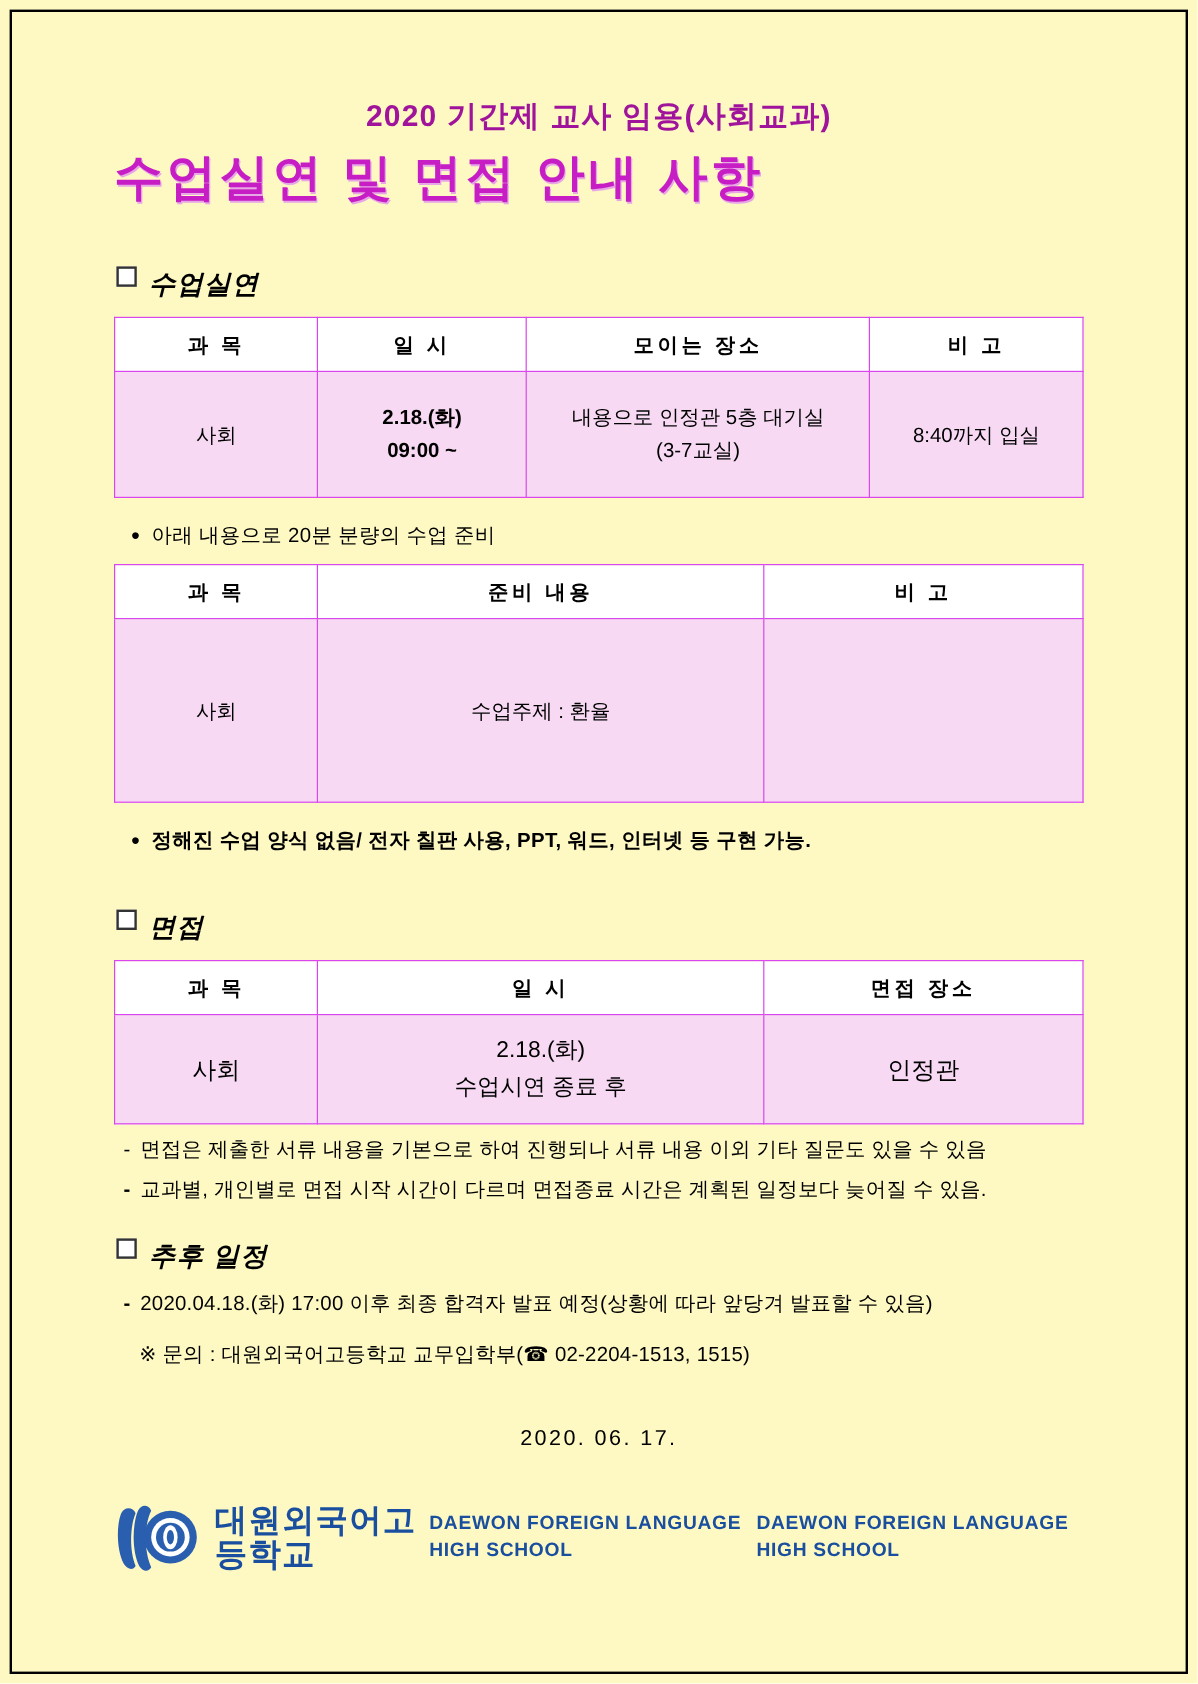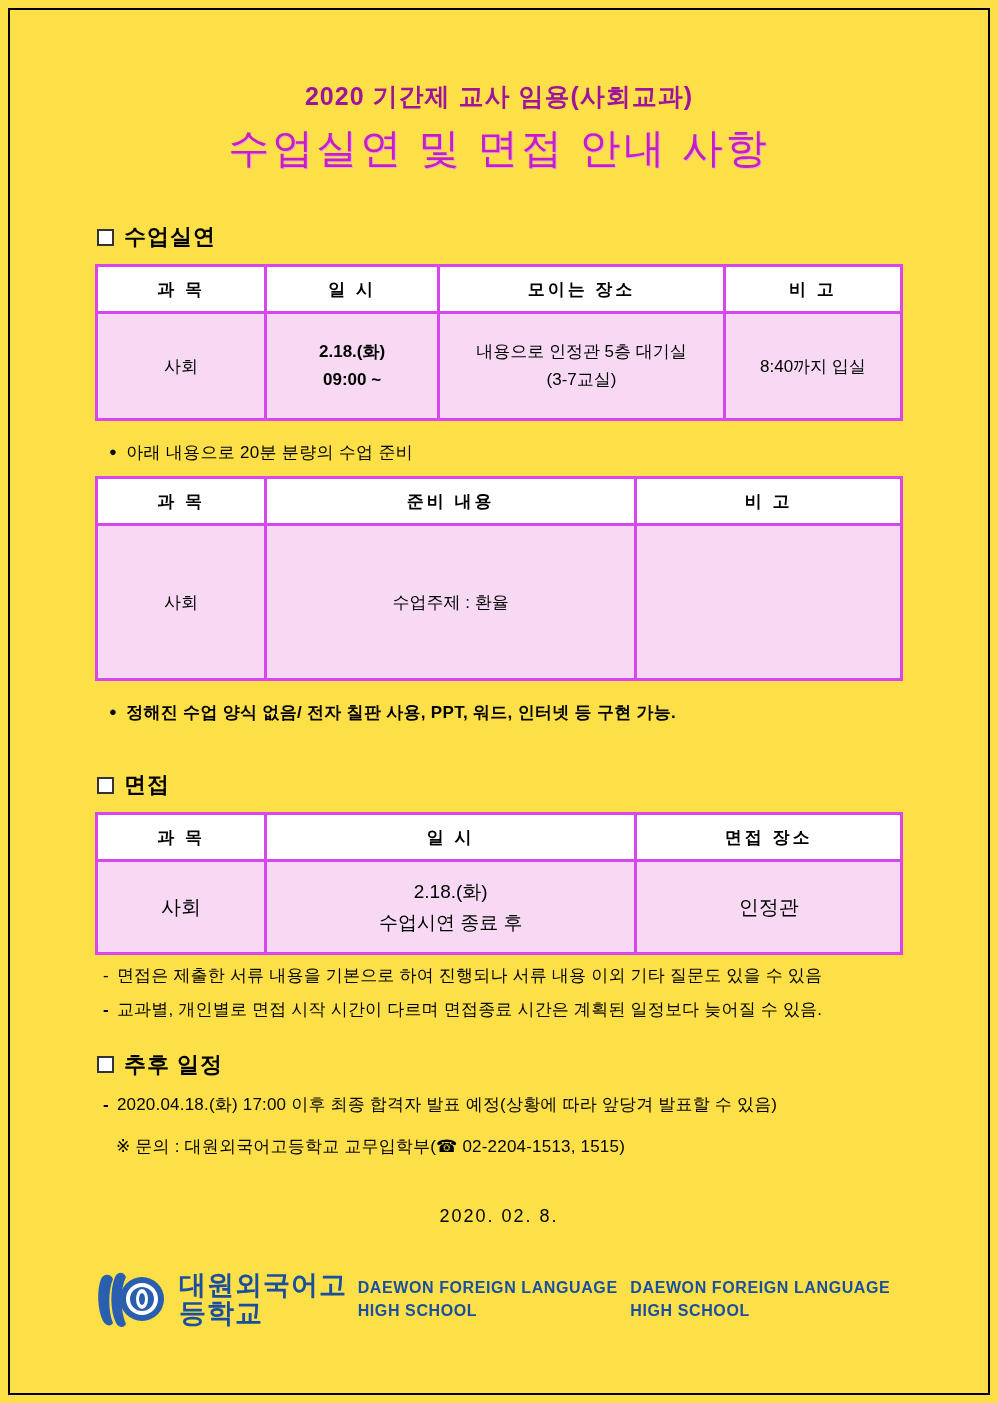--- a/index.html
+++ b/index.html
@@ -9,21 +9,21 @@
   }
   body {
     font-family: "Liberation Sans", "DejaVu Sans", sans-serif;
     color: #000;
   }
   .page {
     position: relative;
     width: 998px;
     height: 1403px;
     margin: 0 auto;
-    background: #fde047;
+    background: #fef9c3;
     box-sizing: border-box;
   }
   .page-border {
     position: absolute;
     left: 8px;
     top: 8px;
     right: 8px;
     bottom: 8px;
     border: 2px solid #000;
     box-sizing: border-box;
@@ -38,35 +38,34 @@
   
   .title-small {
     text-align: center;
     color: #a0139b;
     font-size: 25px;
     font-weight: bold;
     letter-spacing: 1px;
     margin: 0 0 8px 0;
   }
   .title-big {
-    text-align: center;
     color: #c61ec4;
     font-size: 41px;
-    font-weight: normal;
+    font-weight: bold;
     letter-spacing: 3px;
     margin: 0 0 46px 0;
     text-shadow: 1px 1px 0 #e7a7e6;
   }
 
   
   .section-head {
     display: flex;
-    align-items: center;
     gap: 10px;
     margin: 0 0 12px 2px;
+    font-style: italic;
   }
   .checkbox {
     width: 17px;
     height: 17px;
     border: 2px solid #333;
     box-sizing: border-box;
     flex: 0 0 auto;
     background: #fff;
   }
   .section-head .label {
@@ -76,21 +75,21 @@
   }
 
   
   table.doc {
     border-collapse: collapse;
     width: 100%;
     table-layout: fixed;
     margin-bottom: 8px;
   }
   table.doc th, table.doc td {
-    border: 3px solid #d946ef;
+    border: 1px solid #d946ef;
     text-align: center;
     vertical-align: middle;
     padding: 6px 4px;
   }
   table.doc th {
     font-size: 17px;
     font-weight: bold;
     letter-spacing: 3px;
     height: 32px;
     background: #fff;
@@ -307,21 +306,21 @@
 
     <div class="note bold">
       <span class="dash">-</span>
       <span class="txt">2020.04.18.(화) 17:00 이후 최종 합격자 발표 예정(상황에 따라 앞당겨 발표할 수 있음)</span>
     </div>
 
     <div class="note" style="margin-top:16px; margin-left:21px;">
       <span class="txt">※ 문의 : 대원외국어고등학교 교무입학부(☎ 02-2204-1513, 1515)</span>
     </div>
 
-    <div class="date-line">2020. 02. 8.</div>
+    <div class="date-line">2020. 06. 17.</div>
 
     <div class="logo-wrap">
       <div class="logo-mark">
         <svg width="74" height="60" viewBox="0 0 74 60" xmlns="http://www.w3.org/2000/svg">
           <path d="M6 10 C2 20 2 40 8 52 C11 57 16 58 18 54 C13 42 13 22 18 10 C16 5 9 4 6 10 Z" fill="#2a5fb0"></path>
           <path d="M20 8 C15 20 15 42 21 54 C24 59 29 59 31 55 C25 42 25 20 31 8 C29 3 23 2 20 8 Z" fill="#2a5fb0"></path>
           <circle cx="47" cy="30" r="22" fill="#2a5fb0"></circle>
           <circle cx="47" cy="30" r="16" fill="#ffffff"></circle>
           <circle cx="47" cy="30" r="12" fill="#2a5fb0"></circle>
           <ellipse cx="47" cy="30" rx="6" ry="10" fill="#ffffff"></ellipse>

